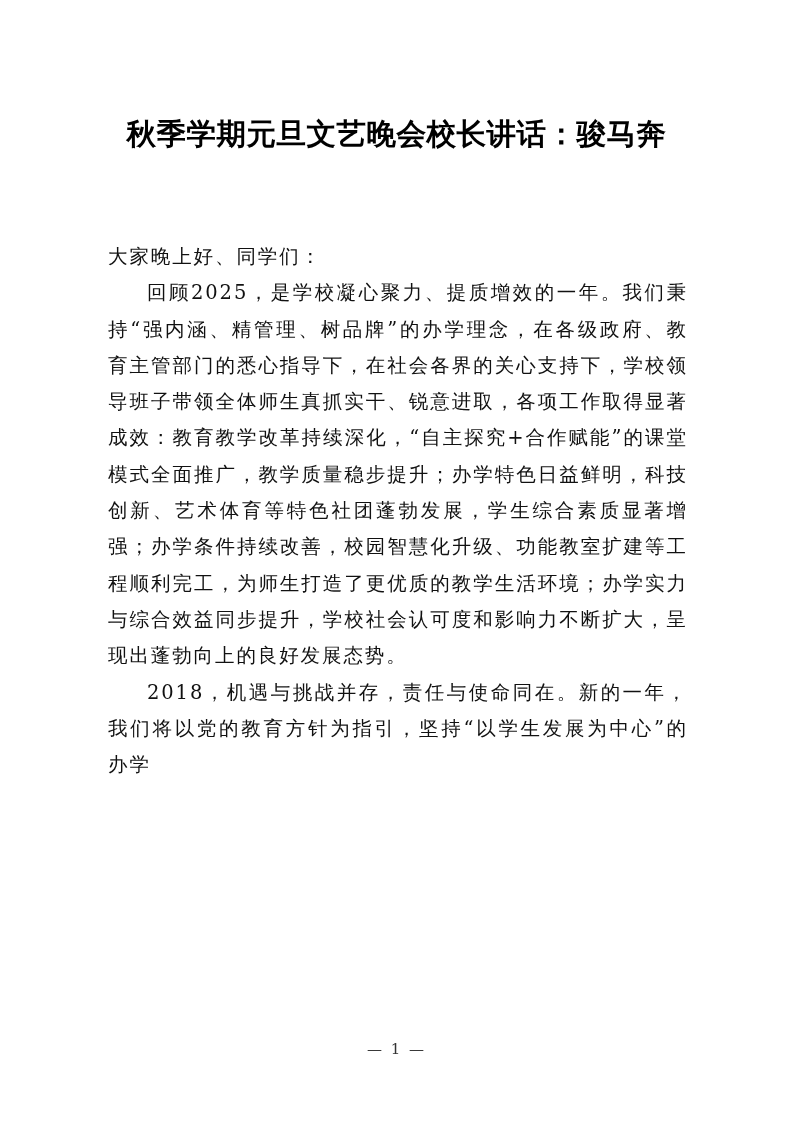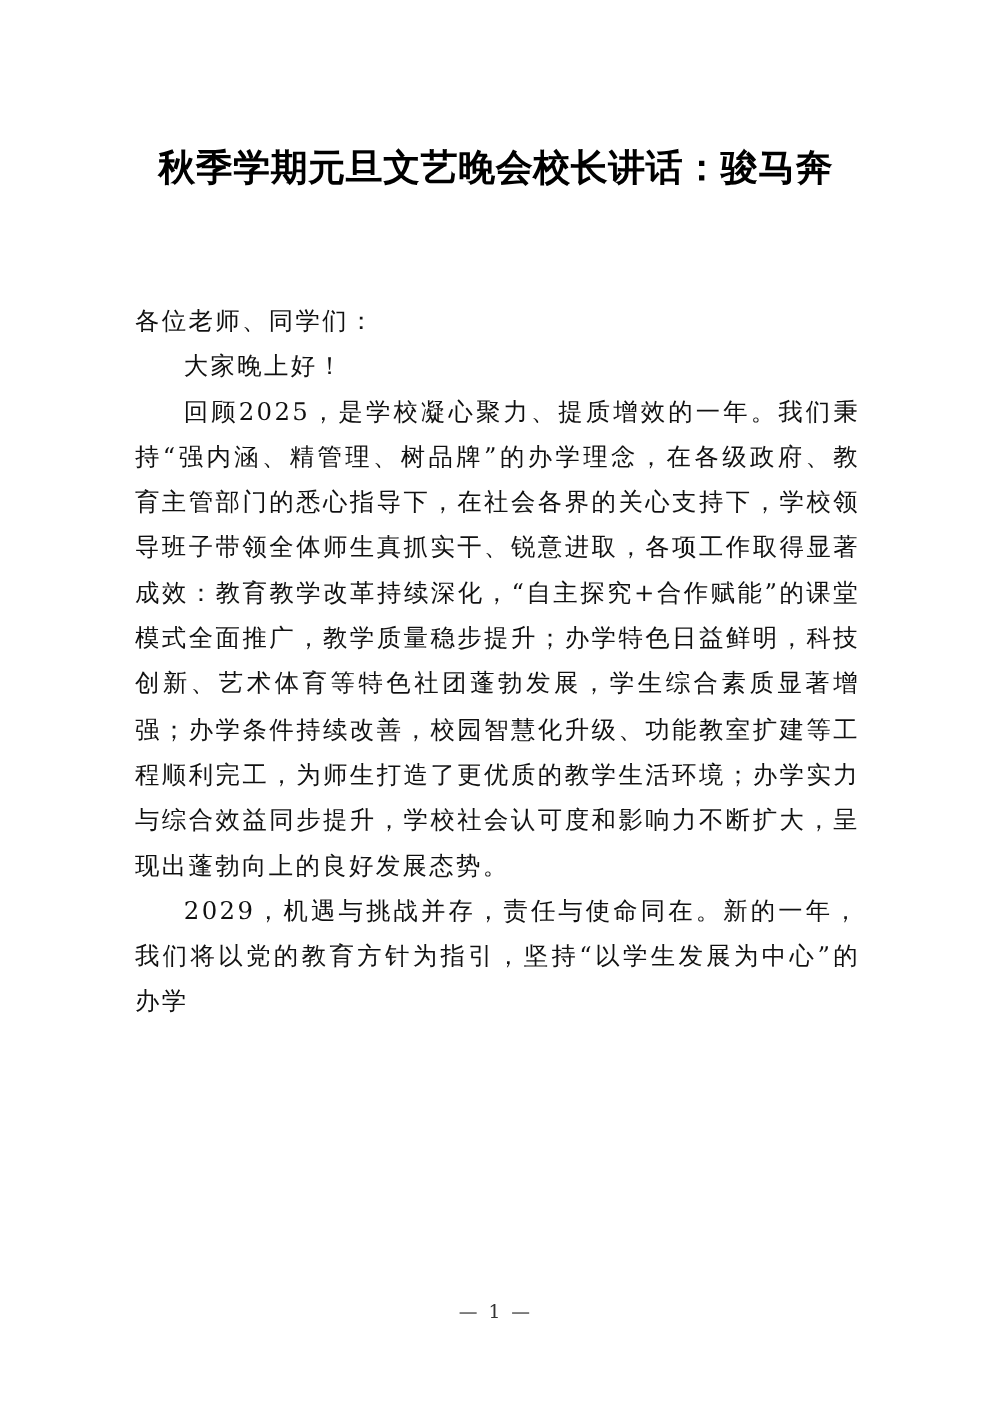--- a/index.html
+++ b/index.html
@@ -32,20 +32,19 @@
   </style>
 </head>
 <body>
 
 <div class="page">
   <h1 class="title">
     <span>秋季学期元旦文艺晚会校长讲话：骏马奔</span><br>
   </h1>
 
   <div class="body">
-    <p>各位老师、同学们：</p>
-    <p class="indent">大家晚上好！</p>
+    <p>大家晚上好、同学们：</p>
     <p class="indent">回顾2025，是学校凝心聚力、提质增效的一年。我们秉持“强内涵、精管理、树品牌”的办学理念，在各级政府、教育主管部门的悉心指导下，在社会各界的关心支持下，学校领导班子带领全体师生真抓实干、锐意进取，各项工作取得显著成效：教育教学改革持续深化，“自主探究+合作赋能”的课堂模式全面推广，教学质量稳步提升；办学特色日益鲜明，科技创新、艺术体育等特色社团蓬勃发展，学生综合素质显著增强；办学条件持续改善，校园智慧化升级、功能教室扩建等工程顺利完工，为师生打造了更优质的教学生活环境；办学实力与综合效益同步提升，学校社会认可度和影响力不断扩大，呈现出蓬勃向上的良好发展态势。</p>
-    <p class="indent">2029，机遇与挑战并存，责任与使命同在。新的一年，我们将以党的教育方针为指引，坚持“以学生发展为中心”的办学</p>
+    <p class="indent">2018，机遇与挑战并存，责任与使命同在。新的一年，我们将以党的教育方针为指引，坚持“以学生发展为中心”的办学</p>
   </div>
 
   <div class="footer">— 1 —</div>
 </div>
 
 </body></html>

